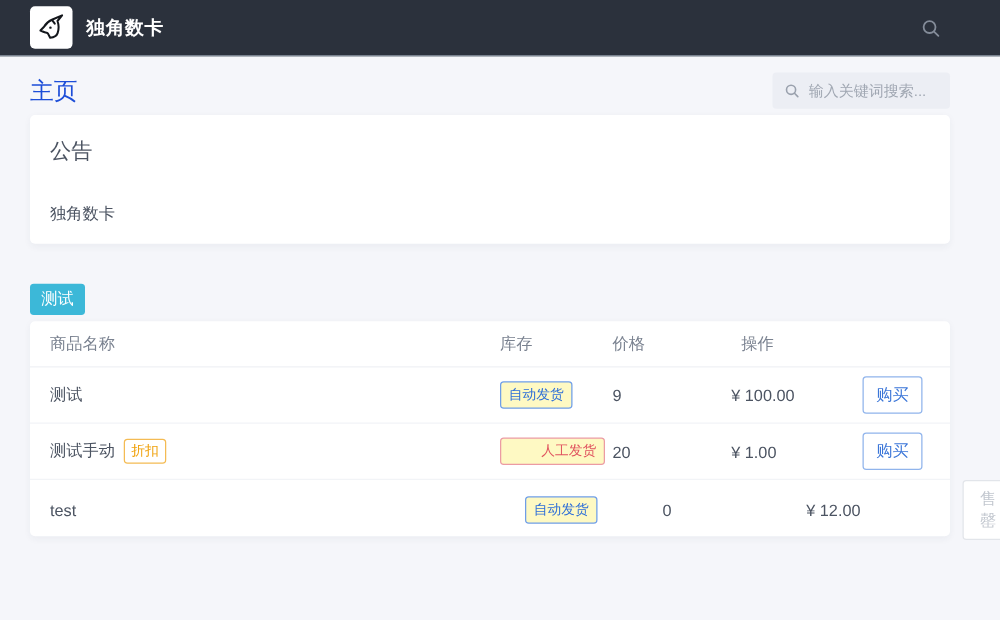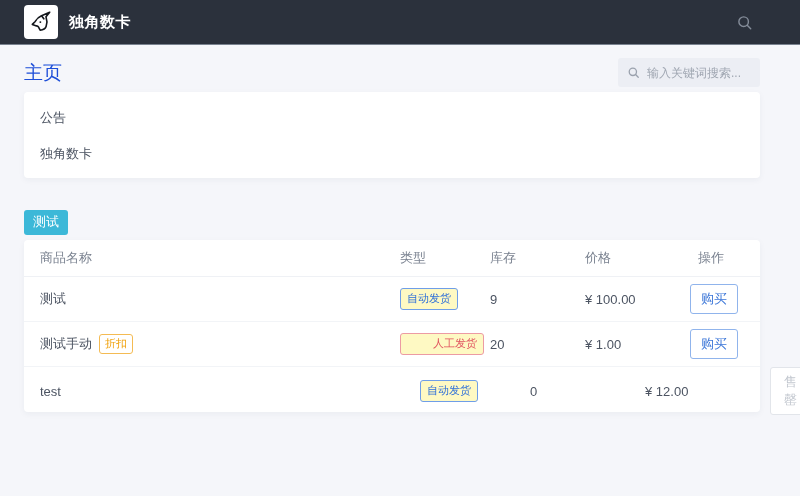--- a/index.html
+++ b/index.html
@@ -64,21 +64,21 @@
   .search-box input::placeholder { color:#a0a7b2; }
 
   .card {
     background:#ffffff;
     border-radius:4px;
     box-shadow:0 2px 6px rgba(40,50,70,.05);
   }
 
   
   .announce { padding:17px 16px 15px; }
-  .announce-title { font-size:13px; color:#4c5462; margin-bottom:18px; }
+  .announce-title { font-size:17px; color:#4c5462; margin-bottom:30px; }
   .announce-body  { font-size:13px; color:#4c5462; }
 
   
   .category-badge {
     display:inline-block;
     background:#3cb8d8;
     color:#ffffff;
     font-size:13px;
     padding:3px 9px 4px;
     border-radius:3px;
@@ -184,21 +184,20 @@
   </div>
 
   
   <span class="category-badge">测试</span>
 
   
   <div class="card">
 
     <div class="trow thead">
       <span>商品名称</span>
-      <span>类型</span>
       <span>库存</span>
       <span>价格</span>
       <span class="col-action-head">操作</span>
     </div>
 
     <div class="trow tbody-row">
       <span class="name-cell">
         <span>测试</span>
       </span>
       <span>

